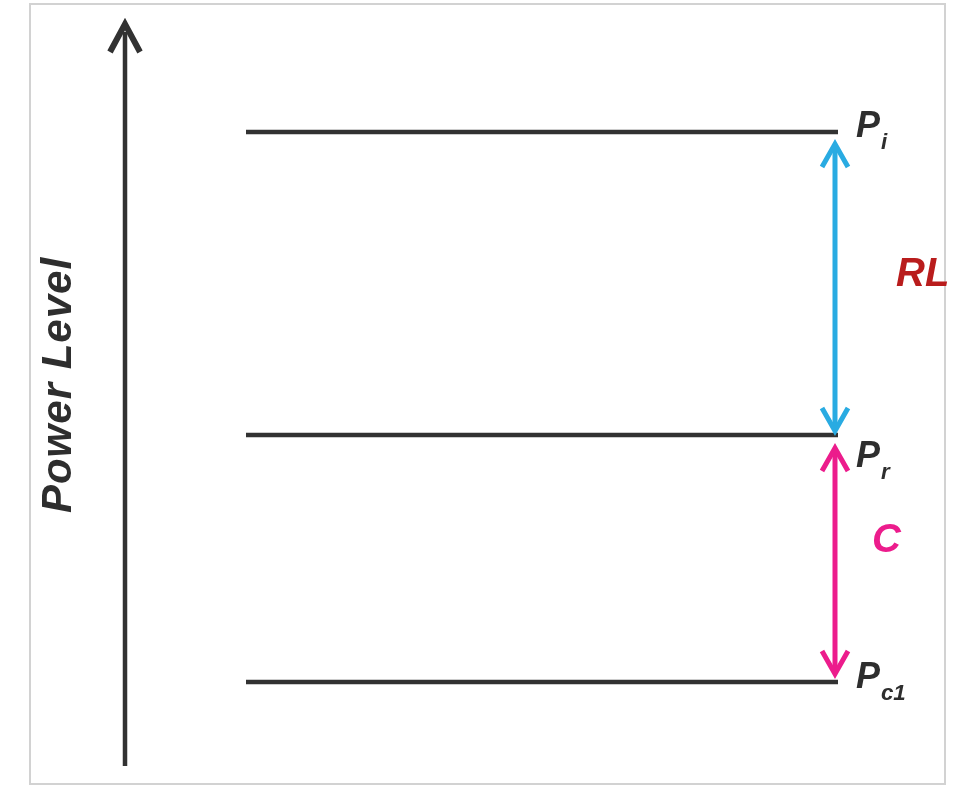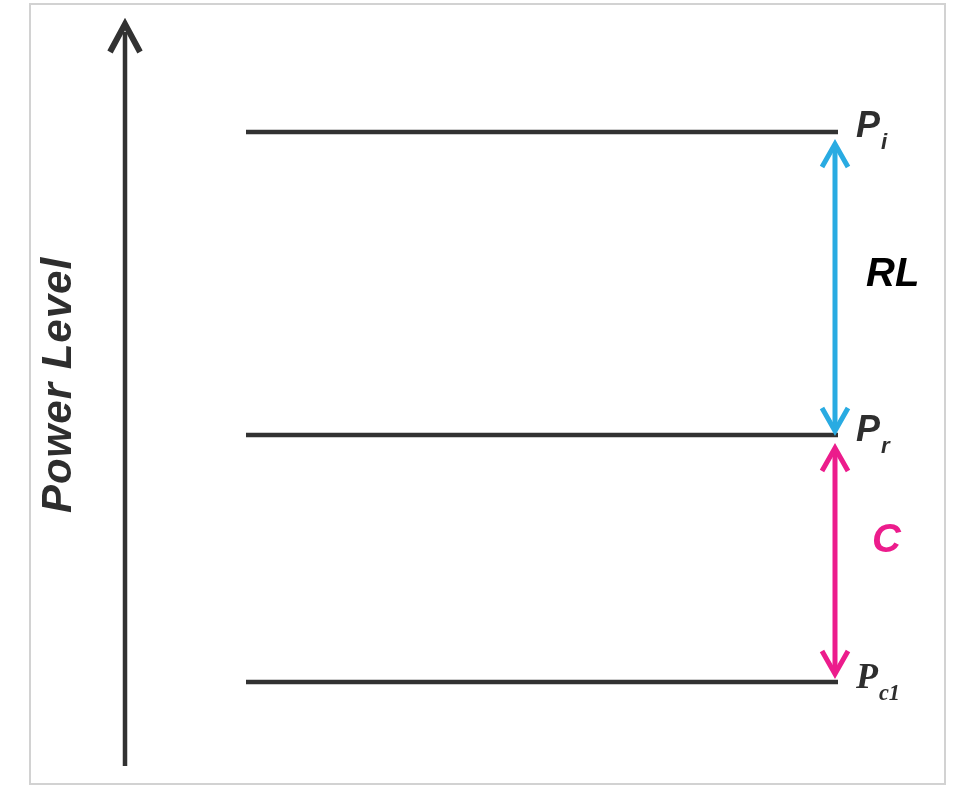--- a/index.html
+++ b/index.html
@@ -51,27 +51,27 @@
     transform: translateY(-54%);
   }
   .level-label sub {
     font-size: 0.62em;
     font-style: italic;
     position: relative;
     bottom: -0.18em;
     left: 0.04em;
   }
   .lvl-pi  { top: 130px; }
-  .lvl-pr  { top: 434px; }
-  .lvl-pc1 { top: 681px; font-family: Liberation Serif, serif; }
+  .lvl-pr  { top: 460px; }
+  .lvl-pc1 { top: 681px; }
   .span-label {
     font-size: 40px;
     transform: translateY(-50%);
   }
-  .span-rl { left: 866px; top: 272px; color: #000000; }
+  .span-rl { left: 896px; top: 272px; color: #b91c1c; }
   .span-c  { left: 872px; top: 538px; color: #ec1c8c; }
 </style>
 </head>
 <body>
 
 <div class="canvas">
 
   <div class="frame"></div>
 
   <svg class="diagram" width="976" height="797" viewBox="0 0 976 797">

